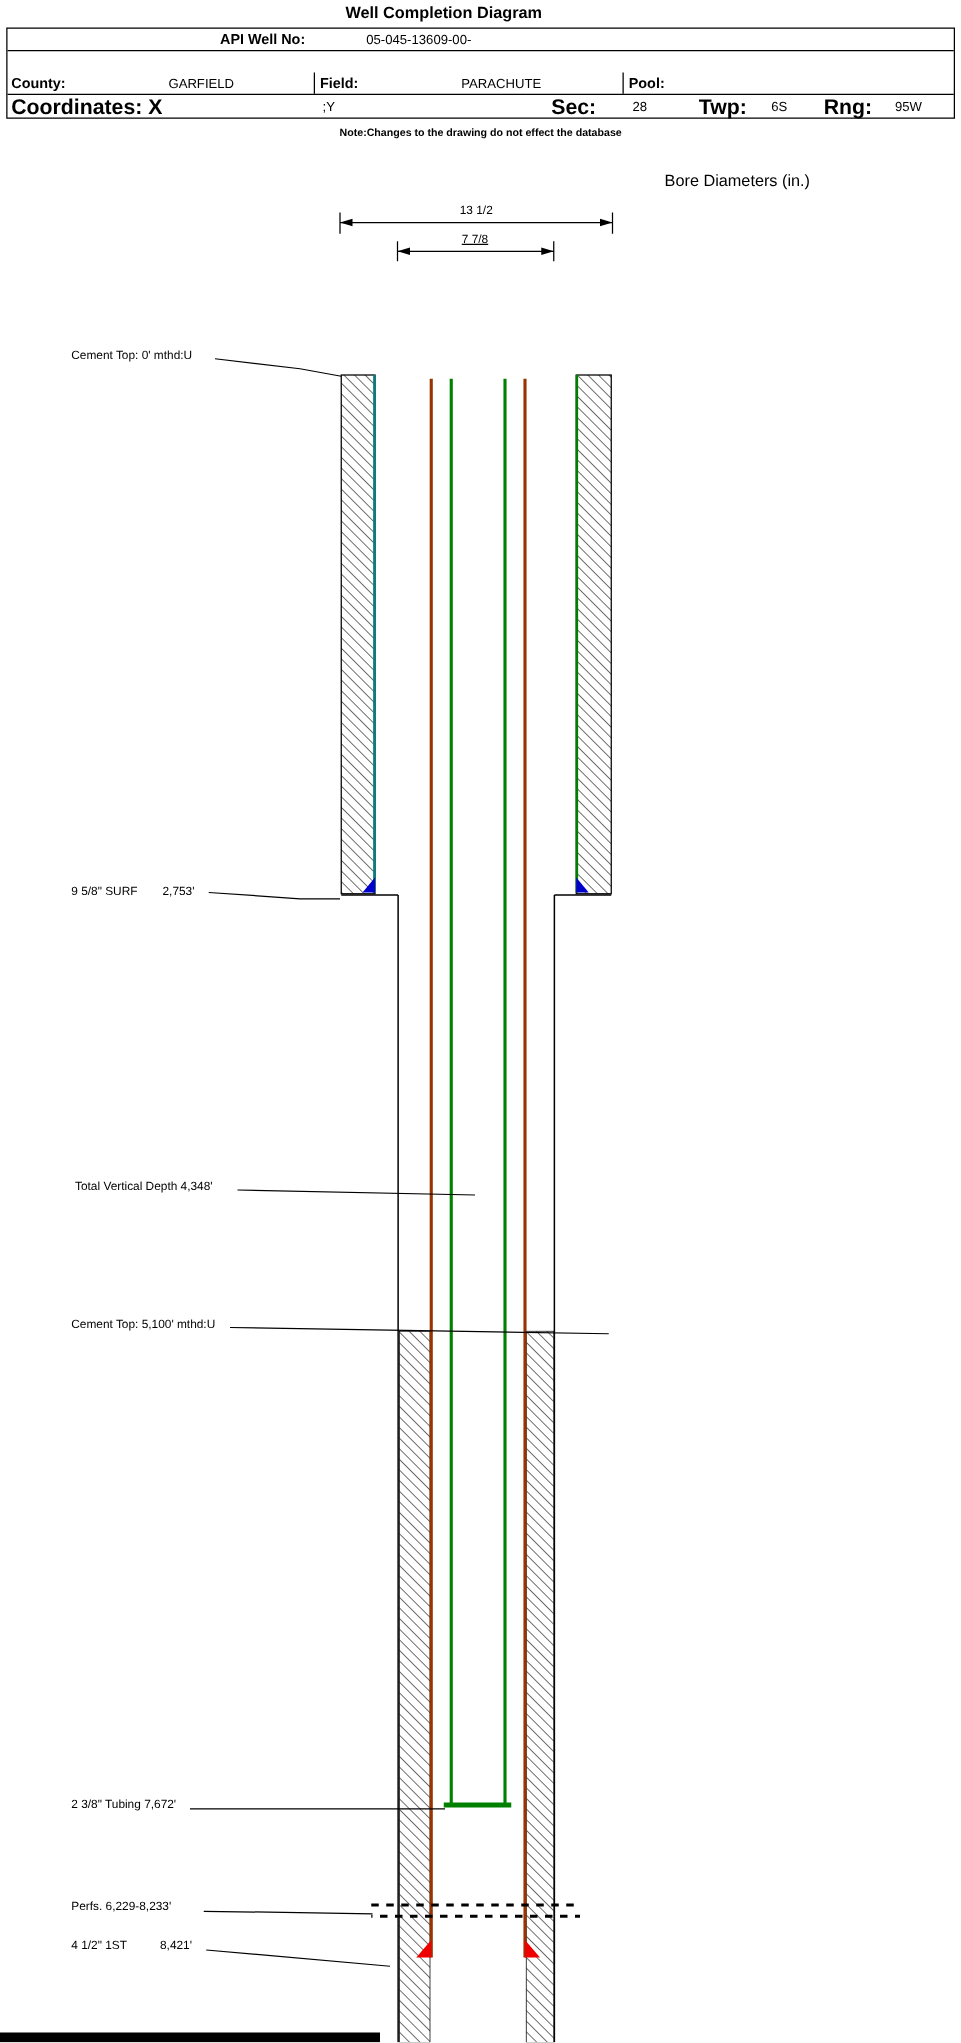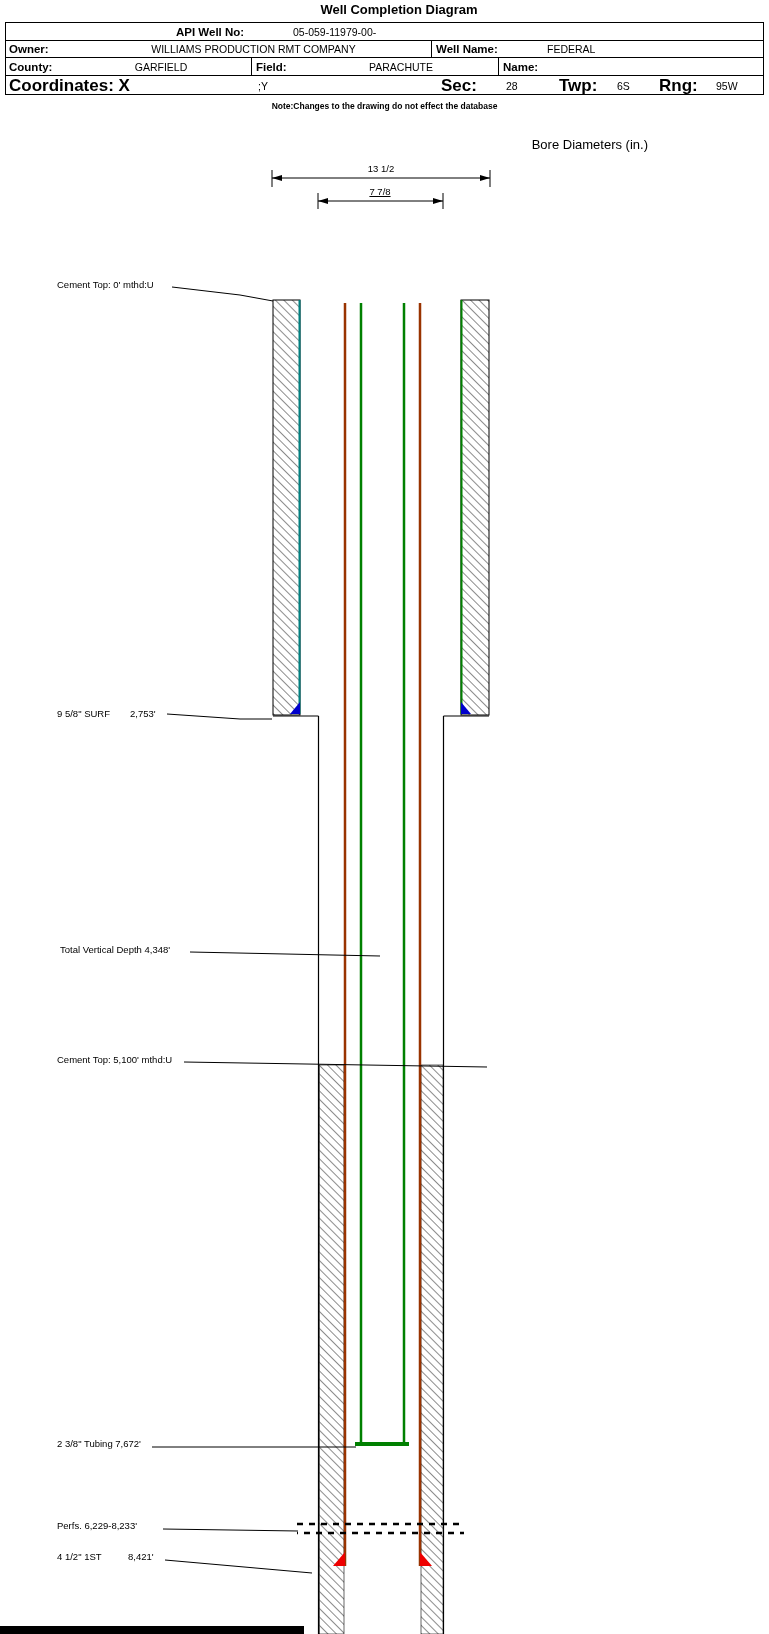--- a/index.html
+++ b/index.html
@@ -2,21 +2,21 @@
 <html style="--tubing: #008000; --production_casing: #993300; --surface_inner_left: #008080; --surface_shoe: #0000cc; --production_shoe: #ee0000;"><head>
 <meta charset="utf-8">
 <style>
   * { margin:0; padding:0; box-sizing:border-box; }
   html,body { background:#fff; }
   body { font-family:"Liberation Sans", sans-serif; color:#000; }
   .page { position:relative; width:769px; height:1634px; background:#fff; overflow:hidden; }
   svg.schem { position:absolute; left:0; top:0; }
 
   .title { position:absolute; top:2px; left:0; width:710px; text-align:center;
-           font-size:13px; font-weight:bold;margin-left:44px; }
+           font-size:13px; font-weight:bold; }
 
   .tbl { position:absolute; left:5px; top:22px; width:759px; height:73px; border:1px solid #000; }
   .trow { position:absolute; left:0; right:0; }
   .r1 { top:0; height:18px; border-bottom:1px solid #000; }
   .r2 { top:18px; height:17px; border-bottom:1px solid #000; }
   .r3 { top:35px; height:18px; border-bottom:1px solid #000; }
   .r4 { top:53px; height:19px; }
   .trow span { position:absolute; top:50%; transform:translateY(-50%); white-space:nowrap; }
   .lbl { font-weight:bold; font-size:11.5px; }
   .lbl-lg { font-weight:bold; font-size:17px; }
@@ -111,37 +111,30 @@
     <line x1="165" y1="1560" x2="312" y2="1573" stroke="#000" stroke-width="1"></line>
 
     <rect x="0" y="1626" width="304" height="8" fill="#000"></rect>
   </svg>
 
   <div class="title">Well Completion Diagram</div>
 
   <div class="tbl">
     <div class="trow r1">
       <span class="lbl" style="left:170px">API Well No:</span>
-      <span class="val" style="left:287px">05-059-11979-00-</span>
-    </div>
-    <div class="trow r2">
-      <span class="lbl" style="left:3px">Owner:</span>
-      <span class="val ctr" style="left:75px; width:345px">WILLIAMS PRODUCTION RMT COMPANY</span>
-      <div class="vline" style="left:425px"></div>
-      <span class="lbl" style="left:430px">Well Name:</span>
-      <span class="val" style="left:541px">FEDERAL</span>
+      <span class="val" style="left:287px">05-045-13609-00-</span>
     </div>
     <div class="trow r3">
       <span class="lbl" style="left:3px">County:</span>
       <span class="val ctr" style="left:65px; width:180px">GARFIELD</span>
       <div class="vline" style="left:245px"></div>
       <span class="lbl" style="left:250px">Field:</span>
       <span class="val ctr" style="left:300px; width:190px">PARACHUTE</span>
       <div class="vline" style="left:492px"></div>
-      <span class="lbl" style="left:497px">Name:</span>
+      <span class="lbl" style="left:497px">Pool:</span>
     </div>
     <div class="trow r4">
       <span class="lbl-lg" style="left:3px">Coordinates: X</span>
       <span class="val" style="left:252px">;Y</span>
       <span class="lbl-lg" style="left:435px">Sec:</span>
       <span class="val" style="left:500px">28</span>
       <span class="lbl-lg" style="left:553px">Twp:</span>
       <span class="val" style="left:611px">6S</span>
       <span class="lbl-lg" style="left:653px">Rng:</span>
       <span class="val" style="left:710px">95W</span>

